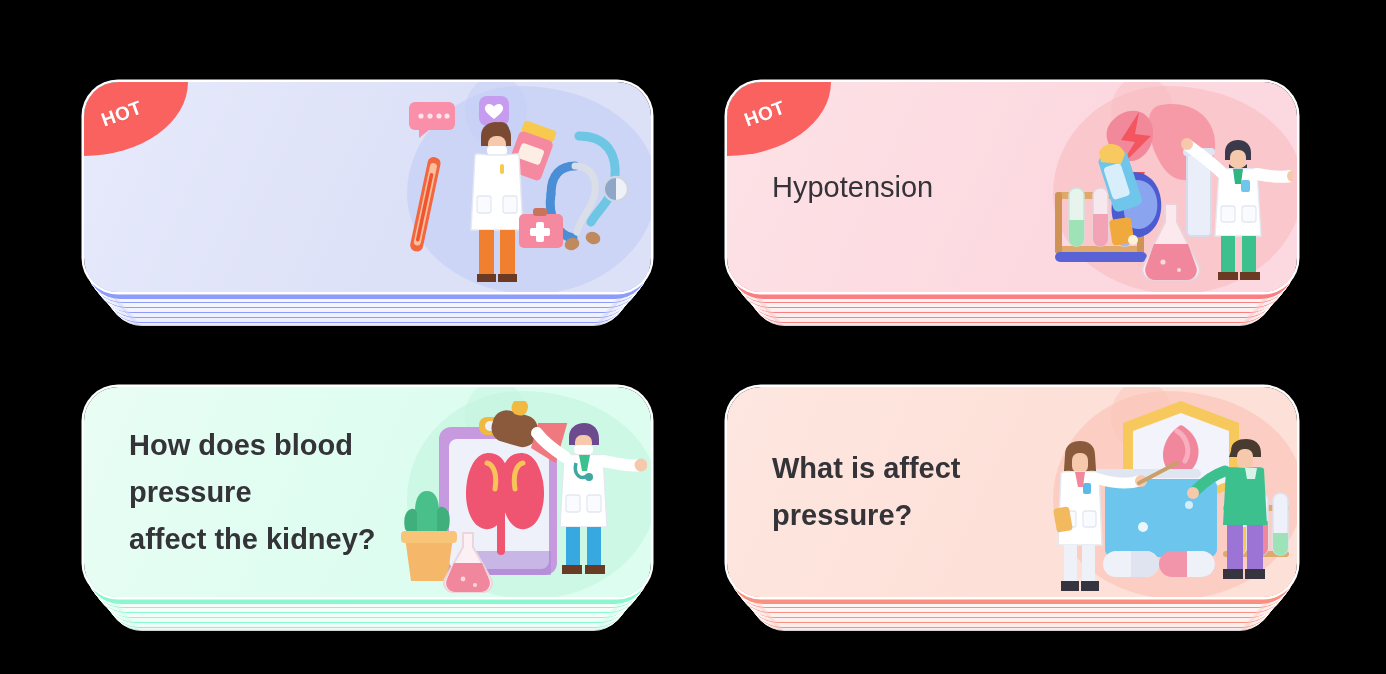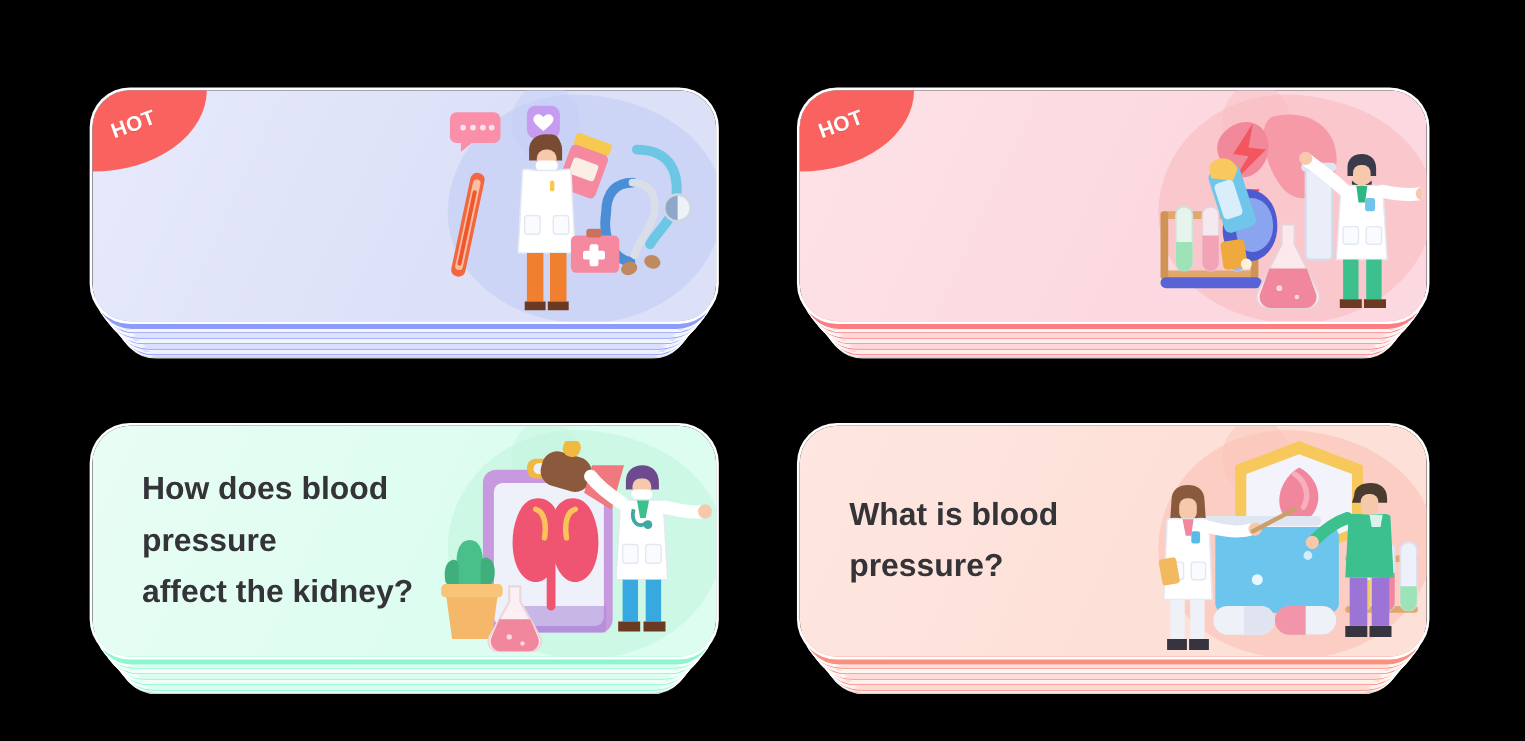--- a/index.html
+++ b/index.html
@@ -289,20 +289,21 @@
     <path d="M46 34 C56 36 70 38 80 36" stroke="#ffffff" stroke-width="12" stroke-linecap="round" fill="none"></path>
     <circle cx="-24" cy="4" r="6" fill="#f6c9ad"></circle>
               <circle cx="82" cy="36" r="6" fill="#f6c9ad"></circle>
     <rect x="10" y="96" width="14" height="36" fill="#3cc08e"></rect>
     <rect x="31" y="96" width="14" height="36" fill="#3cc08e"></rect>
     <path d="M7 132 h20 v8 H7 Z" fill="#6b3a22"></path>
               <path d="M29 132 h20 v8 H29 Z" fill="#6b3a22"></path>
   </g>
 </svg>
         </div>
+        <div class="title w-regular">Hypotension</div>
         <div class="hot-badge" style="background: rgb(250, 98, 96);">
           <span class="hot-text" style="color: rgb(255, 255, 255);">HOT</span>
         </div>
       </div>
     </div>
     <div class="card-slot" style="left: 84px; top: 387px; width: 567px; height: 252px;">
       <div class="deck">
         <div class="deck-layer" style="left: 24px; right: 24px; top: 40px; height: 204px; background: rgb(140, 248, 207); border: 1.6px solid rgb(255, 255, 255); opacity: 0.83;"></div>
         <div class="deck-layer" style="left: 22.9524px; right: 22.9524px; top: 38.7619px; height: 204px; background: rgb(140, 248, 207); border: 1.6px solid rgb(255, 255, 255); opacity: 0.835;"></div>
         <div class="deck-layer" style="left: 21.9048px; right: 21.9048px; top: 37.5238px; height: 204px; background: rgb(140, 248, 207); border: 1.6px solid rgb(255, 255, 255); opacity: 0.84;"></div>
@@ -478,17 +479,17 @@
     <path d="M24 29 L36 29 L34 40 L26 40 Z" fill="#d8f4ea"></path>
     <path d="M4 32 C-8 36 -20 46 -26 52" stroke="#3cc08e" stroke-width="11" stroke-linecap="round" fill="none"></path>
     <circle cx="-28" cy="54" r="6" fill="#f6c9ad"></circle>
     <rect x="6" y="86" width="16" height="44" fill="#9b74d6"></rect>
     <rect x="26" y="86" width="16" height="44" fill="#9b74d6"></rect>
     <path d="M2 130 h20 v10 H2 Z" fill="#35343f"></path>
               <path d="M24 130 h20 v10 H24 Z" fill="#35343f"></path>
   </g>
 </svg>
         </div>
-        <div class="title w-bold">What is blood
+        <div class="title w-bold">What is affect
 pressure?</div>
       </div>
     </div>
   </div>
 
 </body></html>

